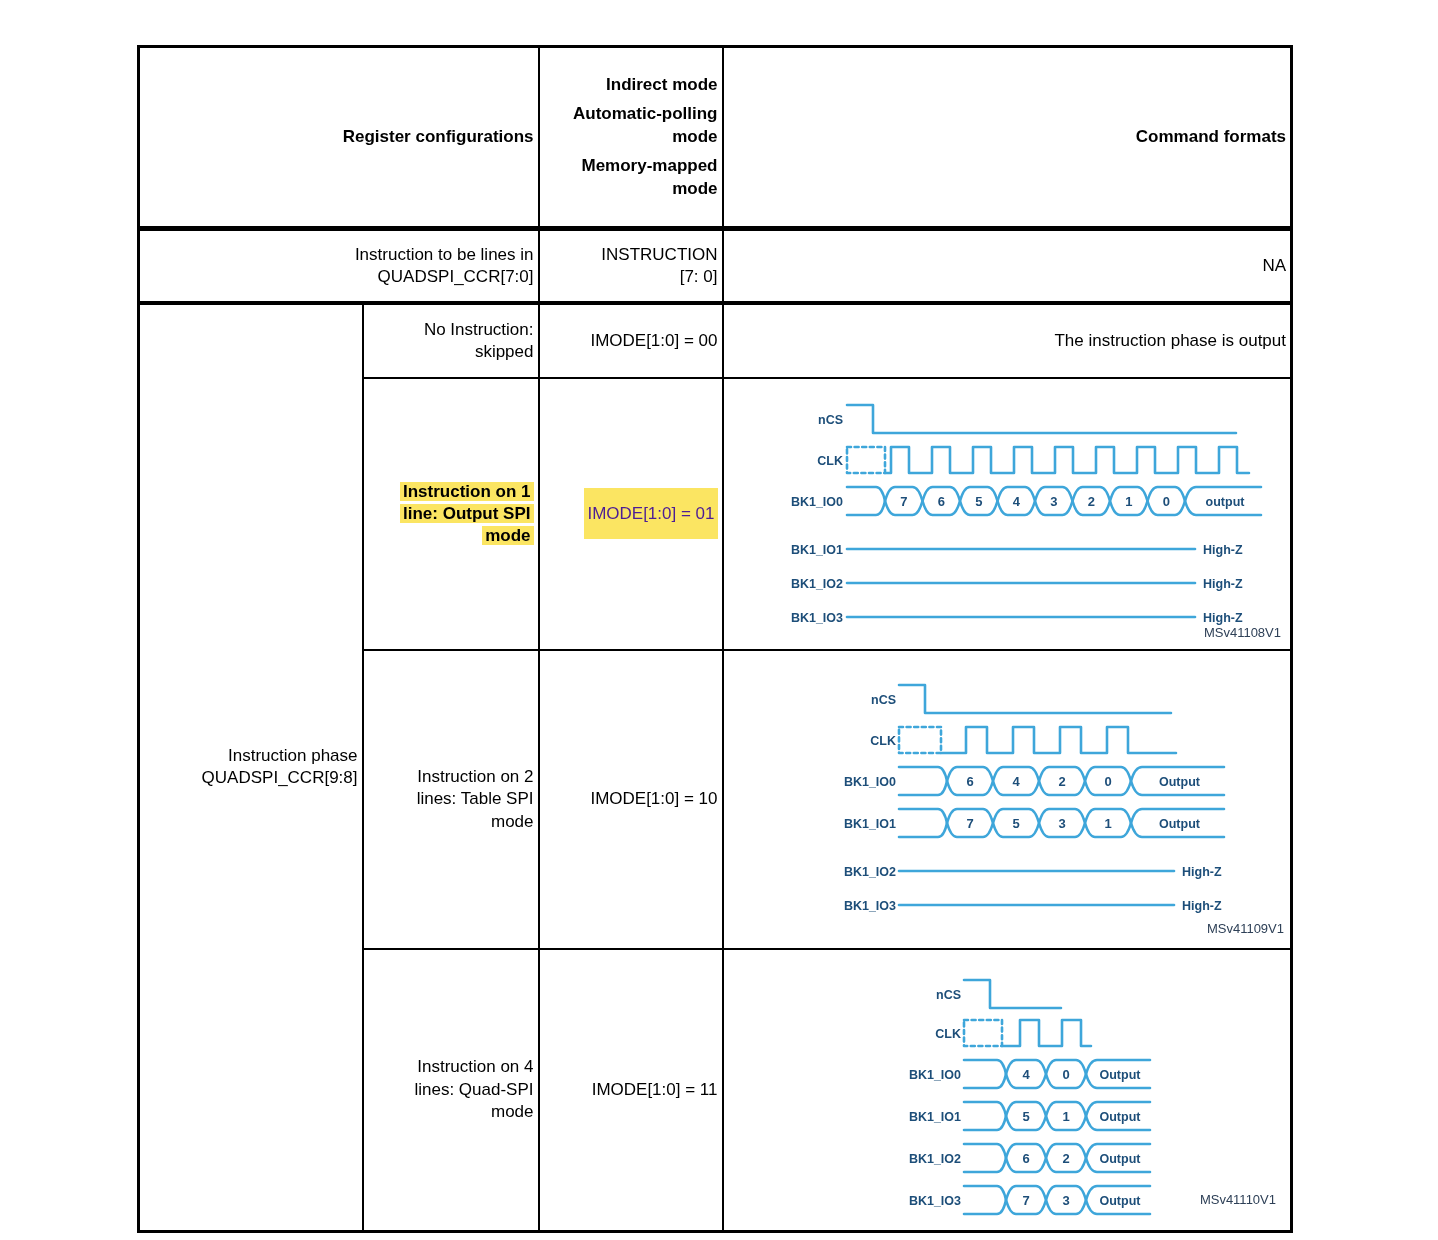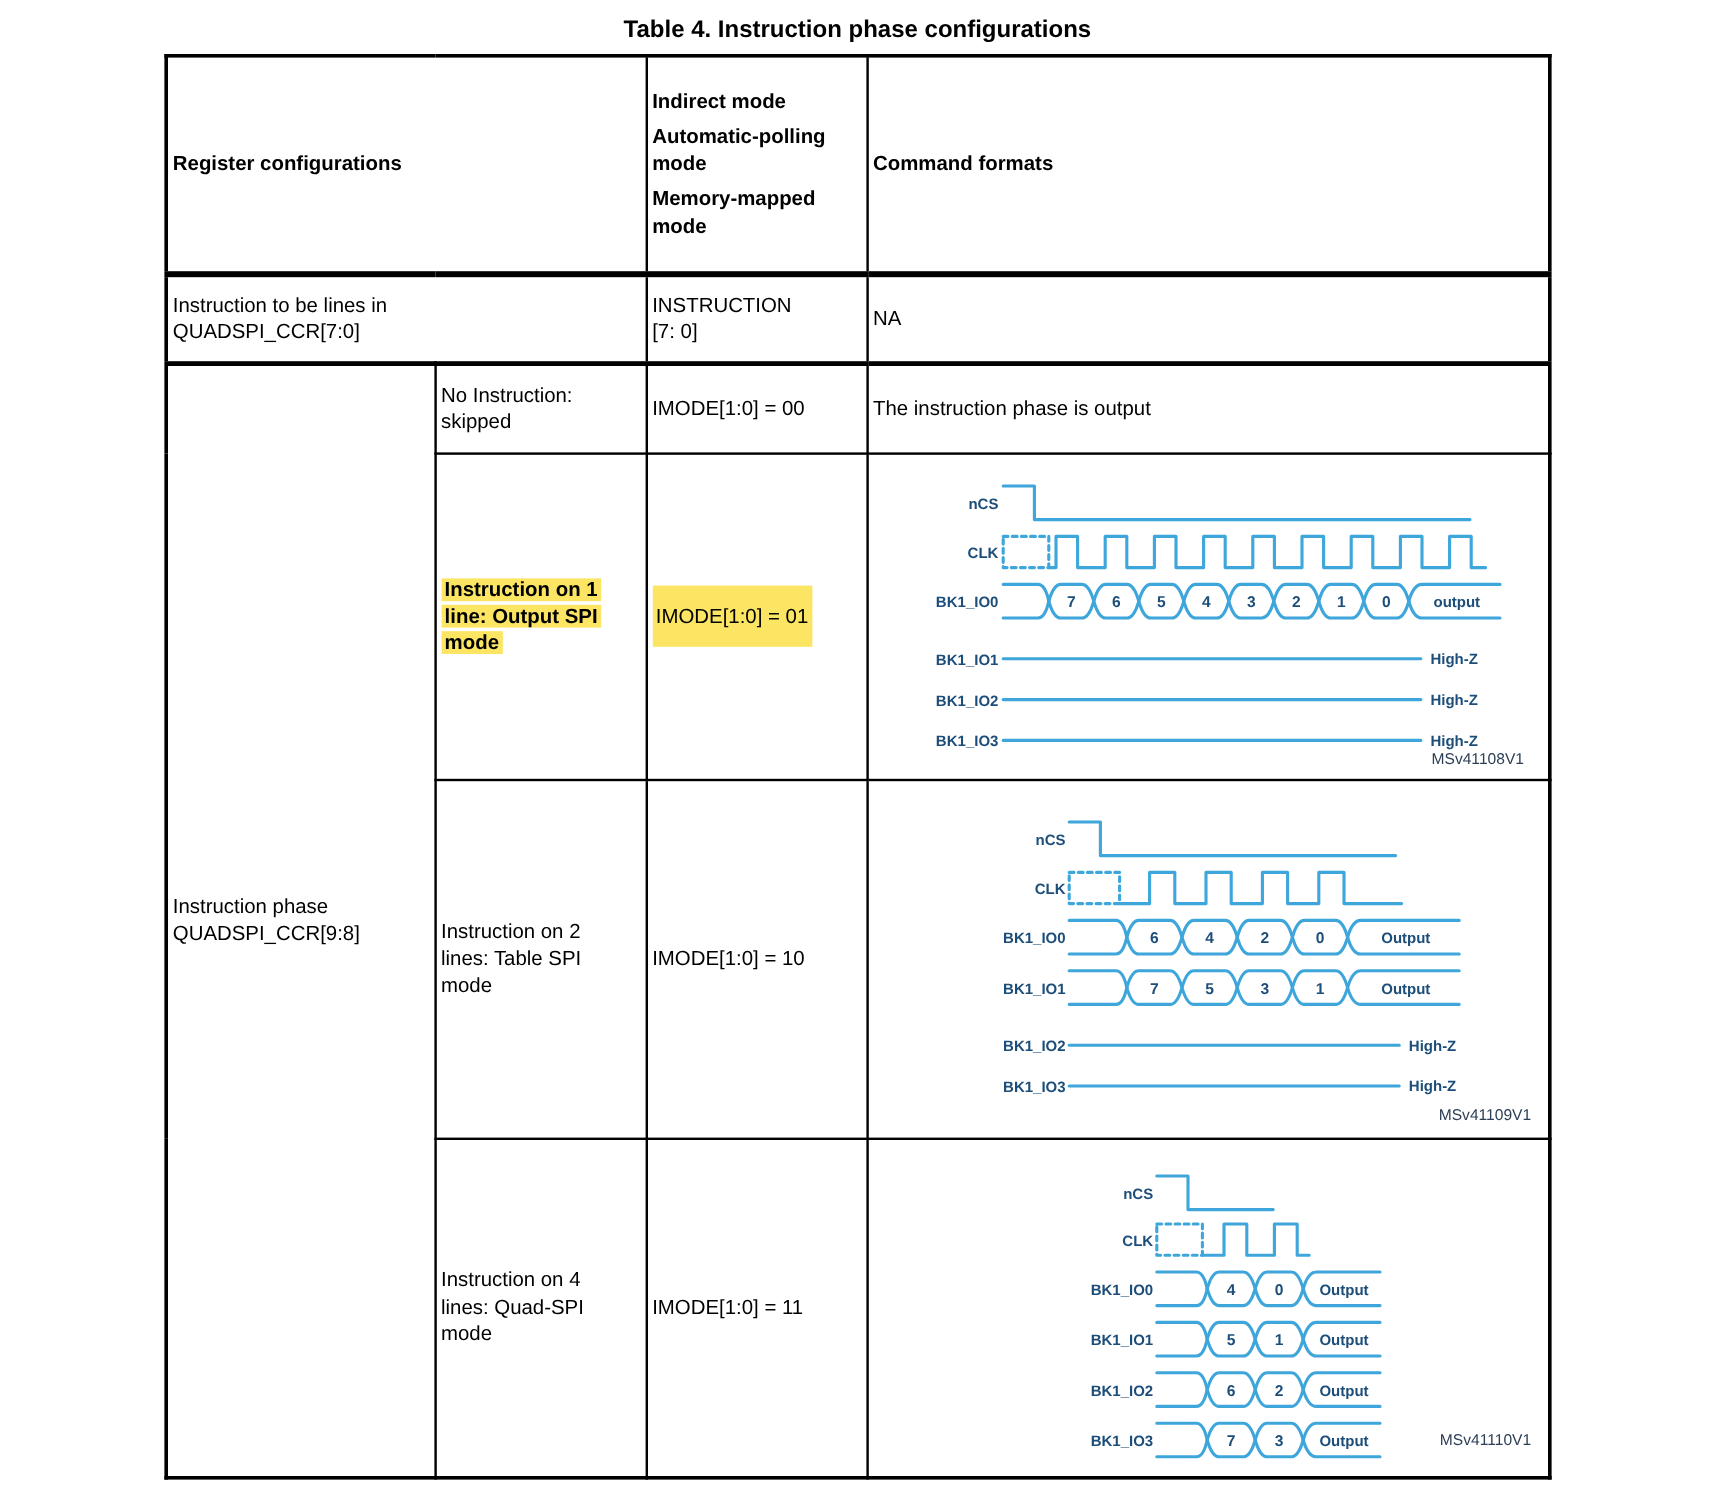--- a/index.html
+++ b/index.html
@@ -2,40 +2,39 @@
 <html style="--hl: #fbe562;"><head>
 <meta charset="utf-8">
 <style>
   html,body{margin:0;padding:0;background:#fff;}
   .page{position:relative;width:1438px;height:1240px;background:#fff;
         font-family:"Liberation Sans",sans-serif;color:#000;}
   .table-title{position:absolute;left:137px;top:14px;width:1155px;text-align:center;
                font-size:20px;font-weight:bold;}
   table.cfg{position:absolute;left:137px;top:45px;width:1156px;border-collapse:collapse;
             table-layout:fixed;border:3px solid #000;}
-  table.cfg td{border:2px solid #000;text-align:left;vertical-align:middle;
+  table.cfg td{border:2px solid #000;text-align:right;vertical-align:middle;
                font-size:17px;line-height:1.32;padding:2px 4px;overflow:hidden;}
   tr.hdr td{height:174px;font-weight:bold;border-bottom:5px solid #000;}
   tr.r-sent td{height:66px;border-bottom:4px solid #000;}
   tr.r-noinstr td{height:68px;}
   tr.r-single td{height:266px;}
   tr.r-dual td{height:290px;}
   tr.r-quad td{height:276px;}
   .modes .bl{margin:7px 0;}
   .hl .bl-s{background:var(--hl,#fbe562);padding:0 3px;font-weight:bold;}
-  mark{background:var(--hl,#fbe562);color:#000000;padding:16px 3px;}
+  mark{background:var(--hl,#fbe562);color:#4c1d95;padding:16px 3px;}
   td.diag{vertical-align:top;text-align:left;padding:0;border-radius:28px;}
   .diagram{display:block;}
   svg text{font-family:"Liberation Sans",sans-serif;}
 </style>
 </head>
 <body>
 
 <div class="page">
-  <div class="table-title">Table 4. Instruction phase configurations</div>
 
   <table class="cfg">
     <colgroup>
       <col style="width:224px">
         <col style="width:176px">
         <col style="width:184px">
         <col>
     </colgroup>
 
     <tbody>

